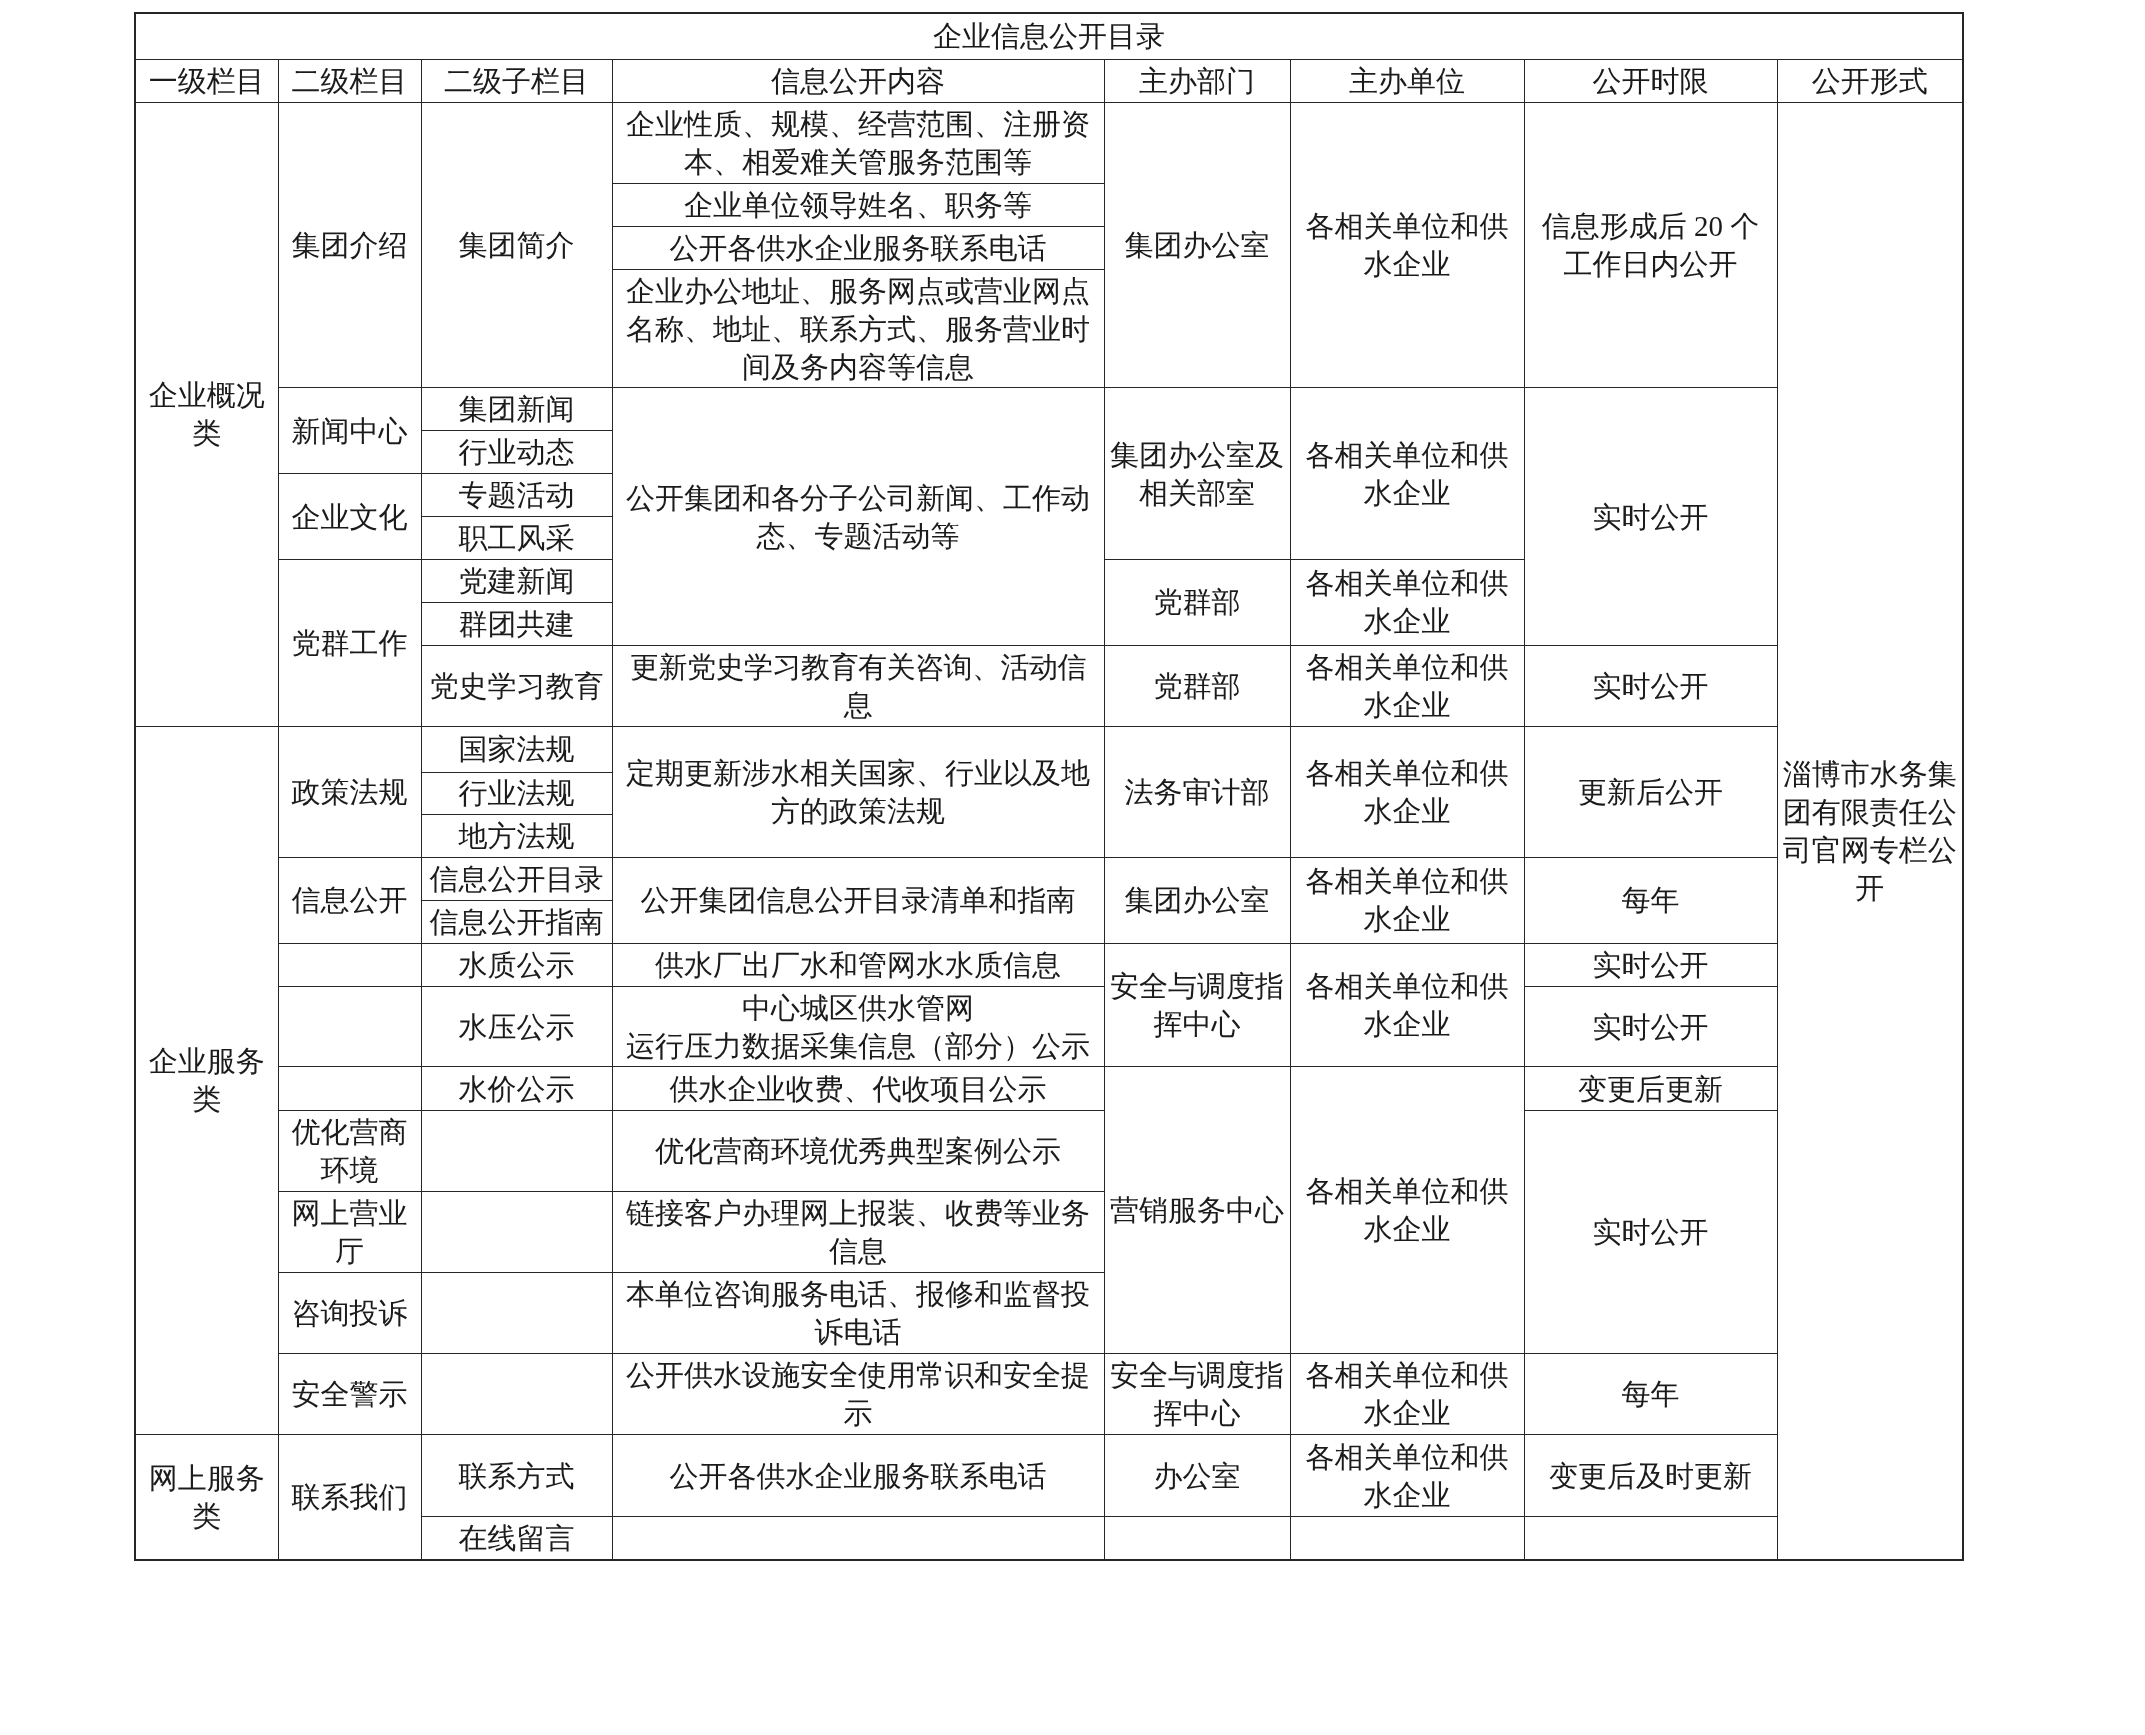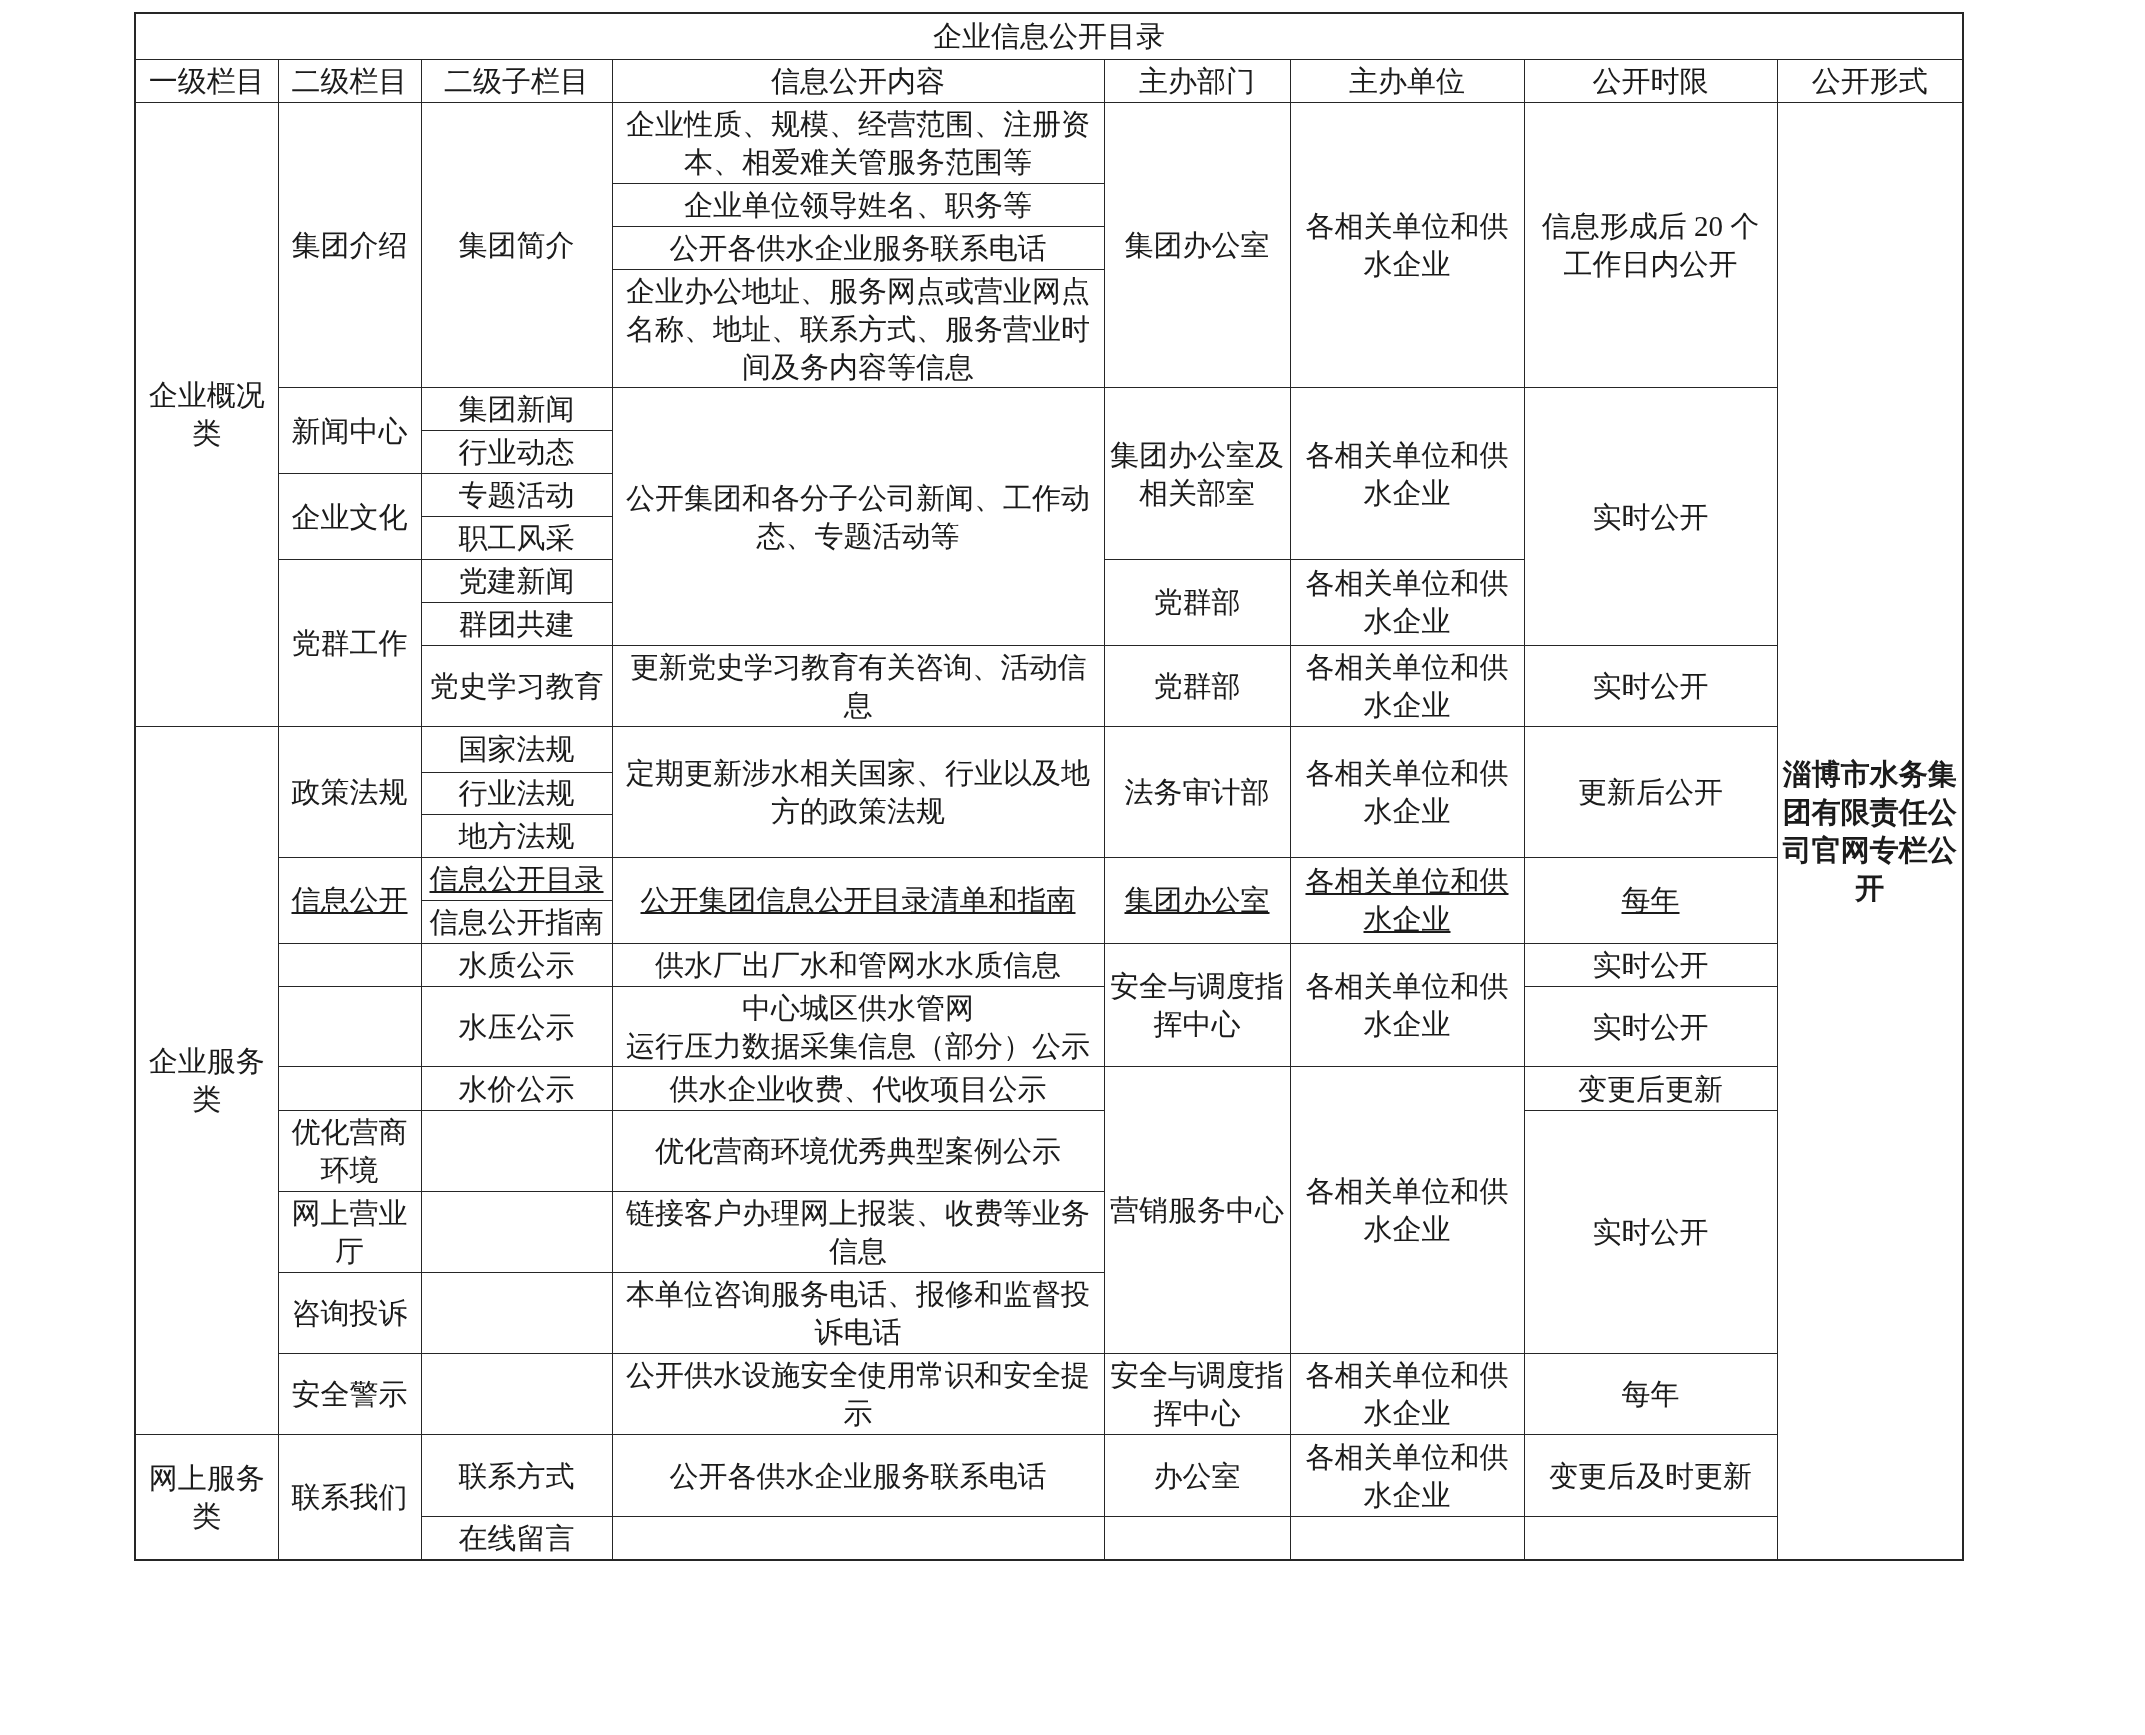--- a/index.html
+++ b/index.html
@@ -38,21 +38,20 @@
   td.caption-cell {
     font-size: 30px;
     border-bottom-width: 2.9px;
     height: 42px;
   }
   td.header-cell { border-bottom-width: 2.9px; }
   td.al-l { text-align: left; }
   td.al-j {
     text-align: justify;
     text-justify: inter-character;
-    font-weight: bold;
   }
   td.col-4 { padding: 1.9px 5.7px; white-space: pre-line; }
   td.col-7 { padding: 1.9px 7.6px; }
   td.col-8 { padding: 1.9px 3.8px; }
   td.fit { font-size: 28px; letter-spacing: -0.5px; }
 </style>
 </head>
 <body>
 
 <div class="page">
@@ -143,21 +142,21 @@
           <td rowspan="3" class="col-5">法务审计部</td>
           <td rowspan="3" class="col-6">各相关单位和供水企业</td>
           <td rowspan="3" class="col-7">更新后公开</td>
         </tr>
         <tr style="height: 42px;">
           <td class="col-3">行业法规</td>
         </tr>
         <tr style="height: 39px;">
           <td class="col-3">地方法规</td>
         </tr>
-        <tr style="height: 42px; text-decoration: underline;">
+        <tr style="height: 42px;">
           <td rowspan="2" class="col-2">信息公开</td>
           <td class="col-3">信息公开目录</td>
           <td rowspan="2" class="col-4 al-l">公开集团信息公开目录清单和指南</td>
           <td rowspan="2" class="col-5">集团办公室</td>
           <td rowspan="2" class="col-6">各相关单位和供水企业</td>
           <td rowspan="2" class="col-7">每年</td>
         </tr>
         <tr style="height: 39px;">
           <td class="col-3">信息公开指南</td>
         </tr>

